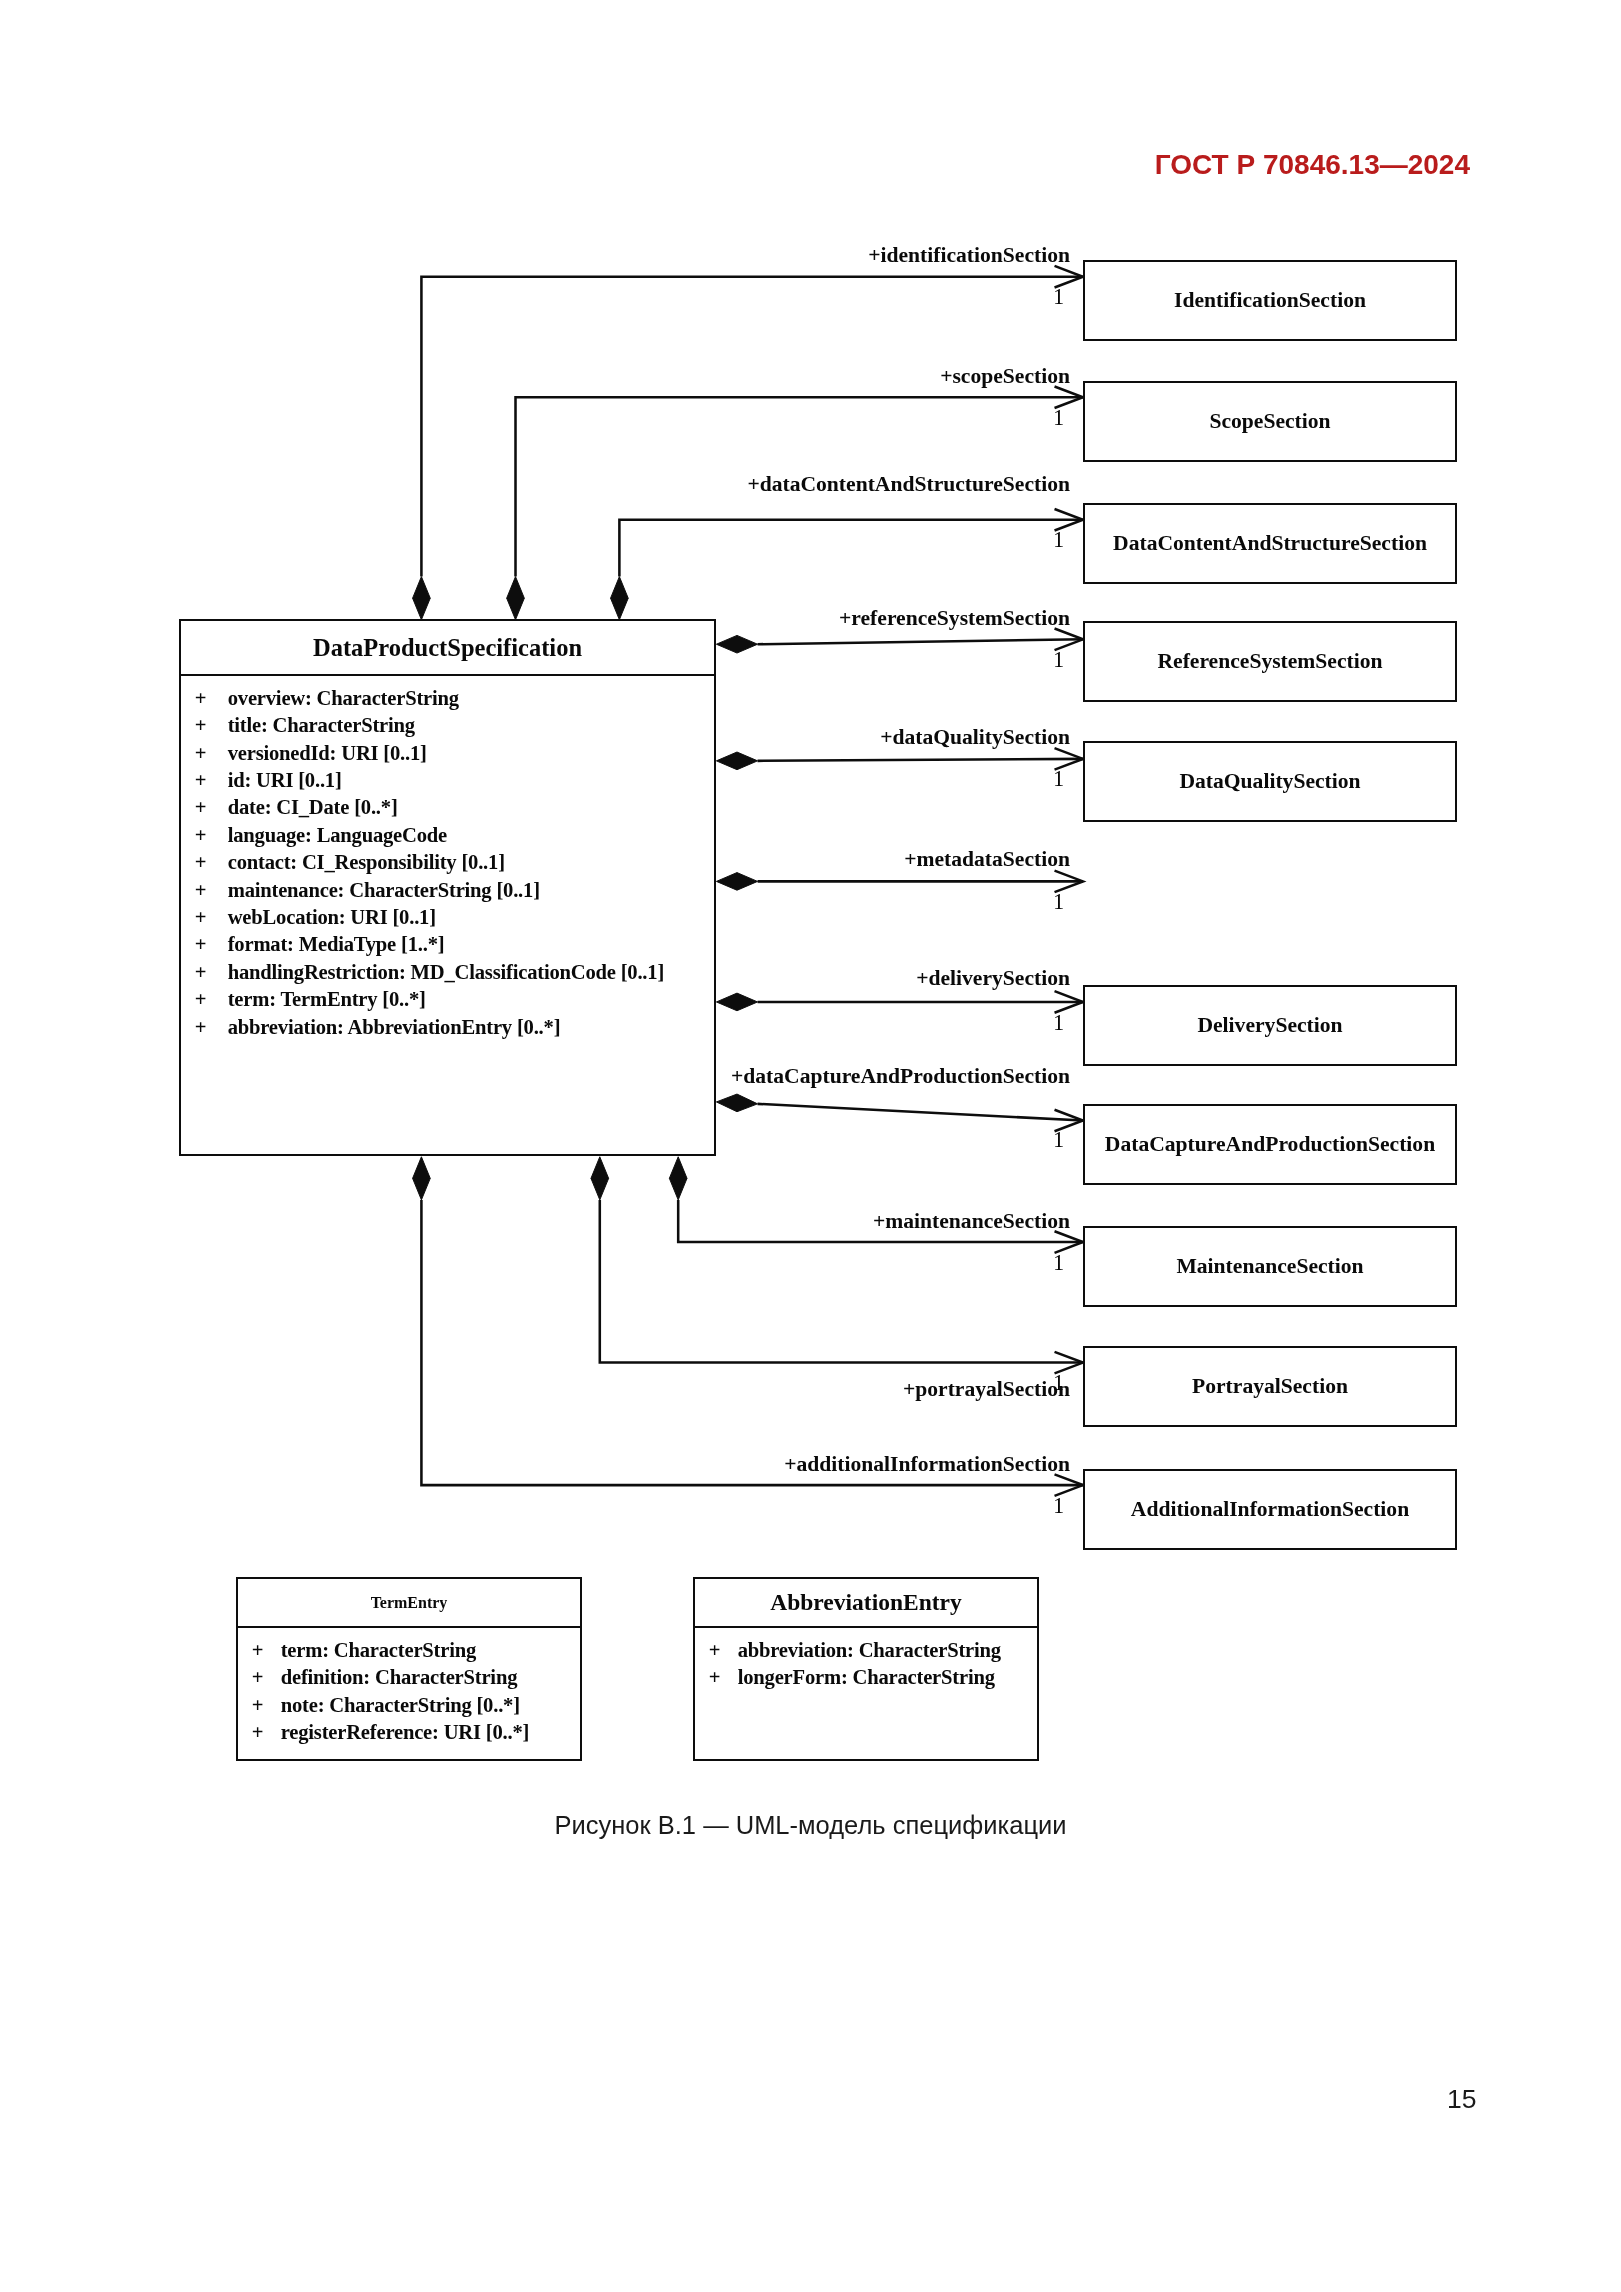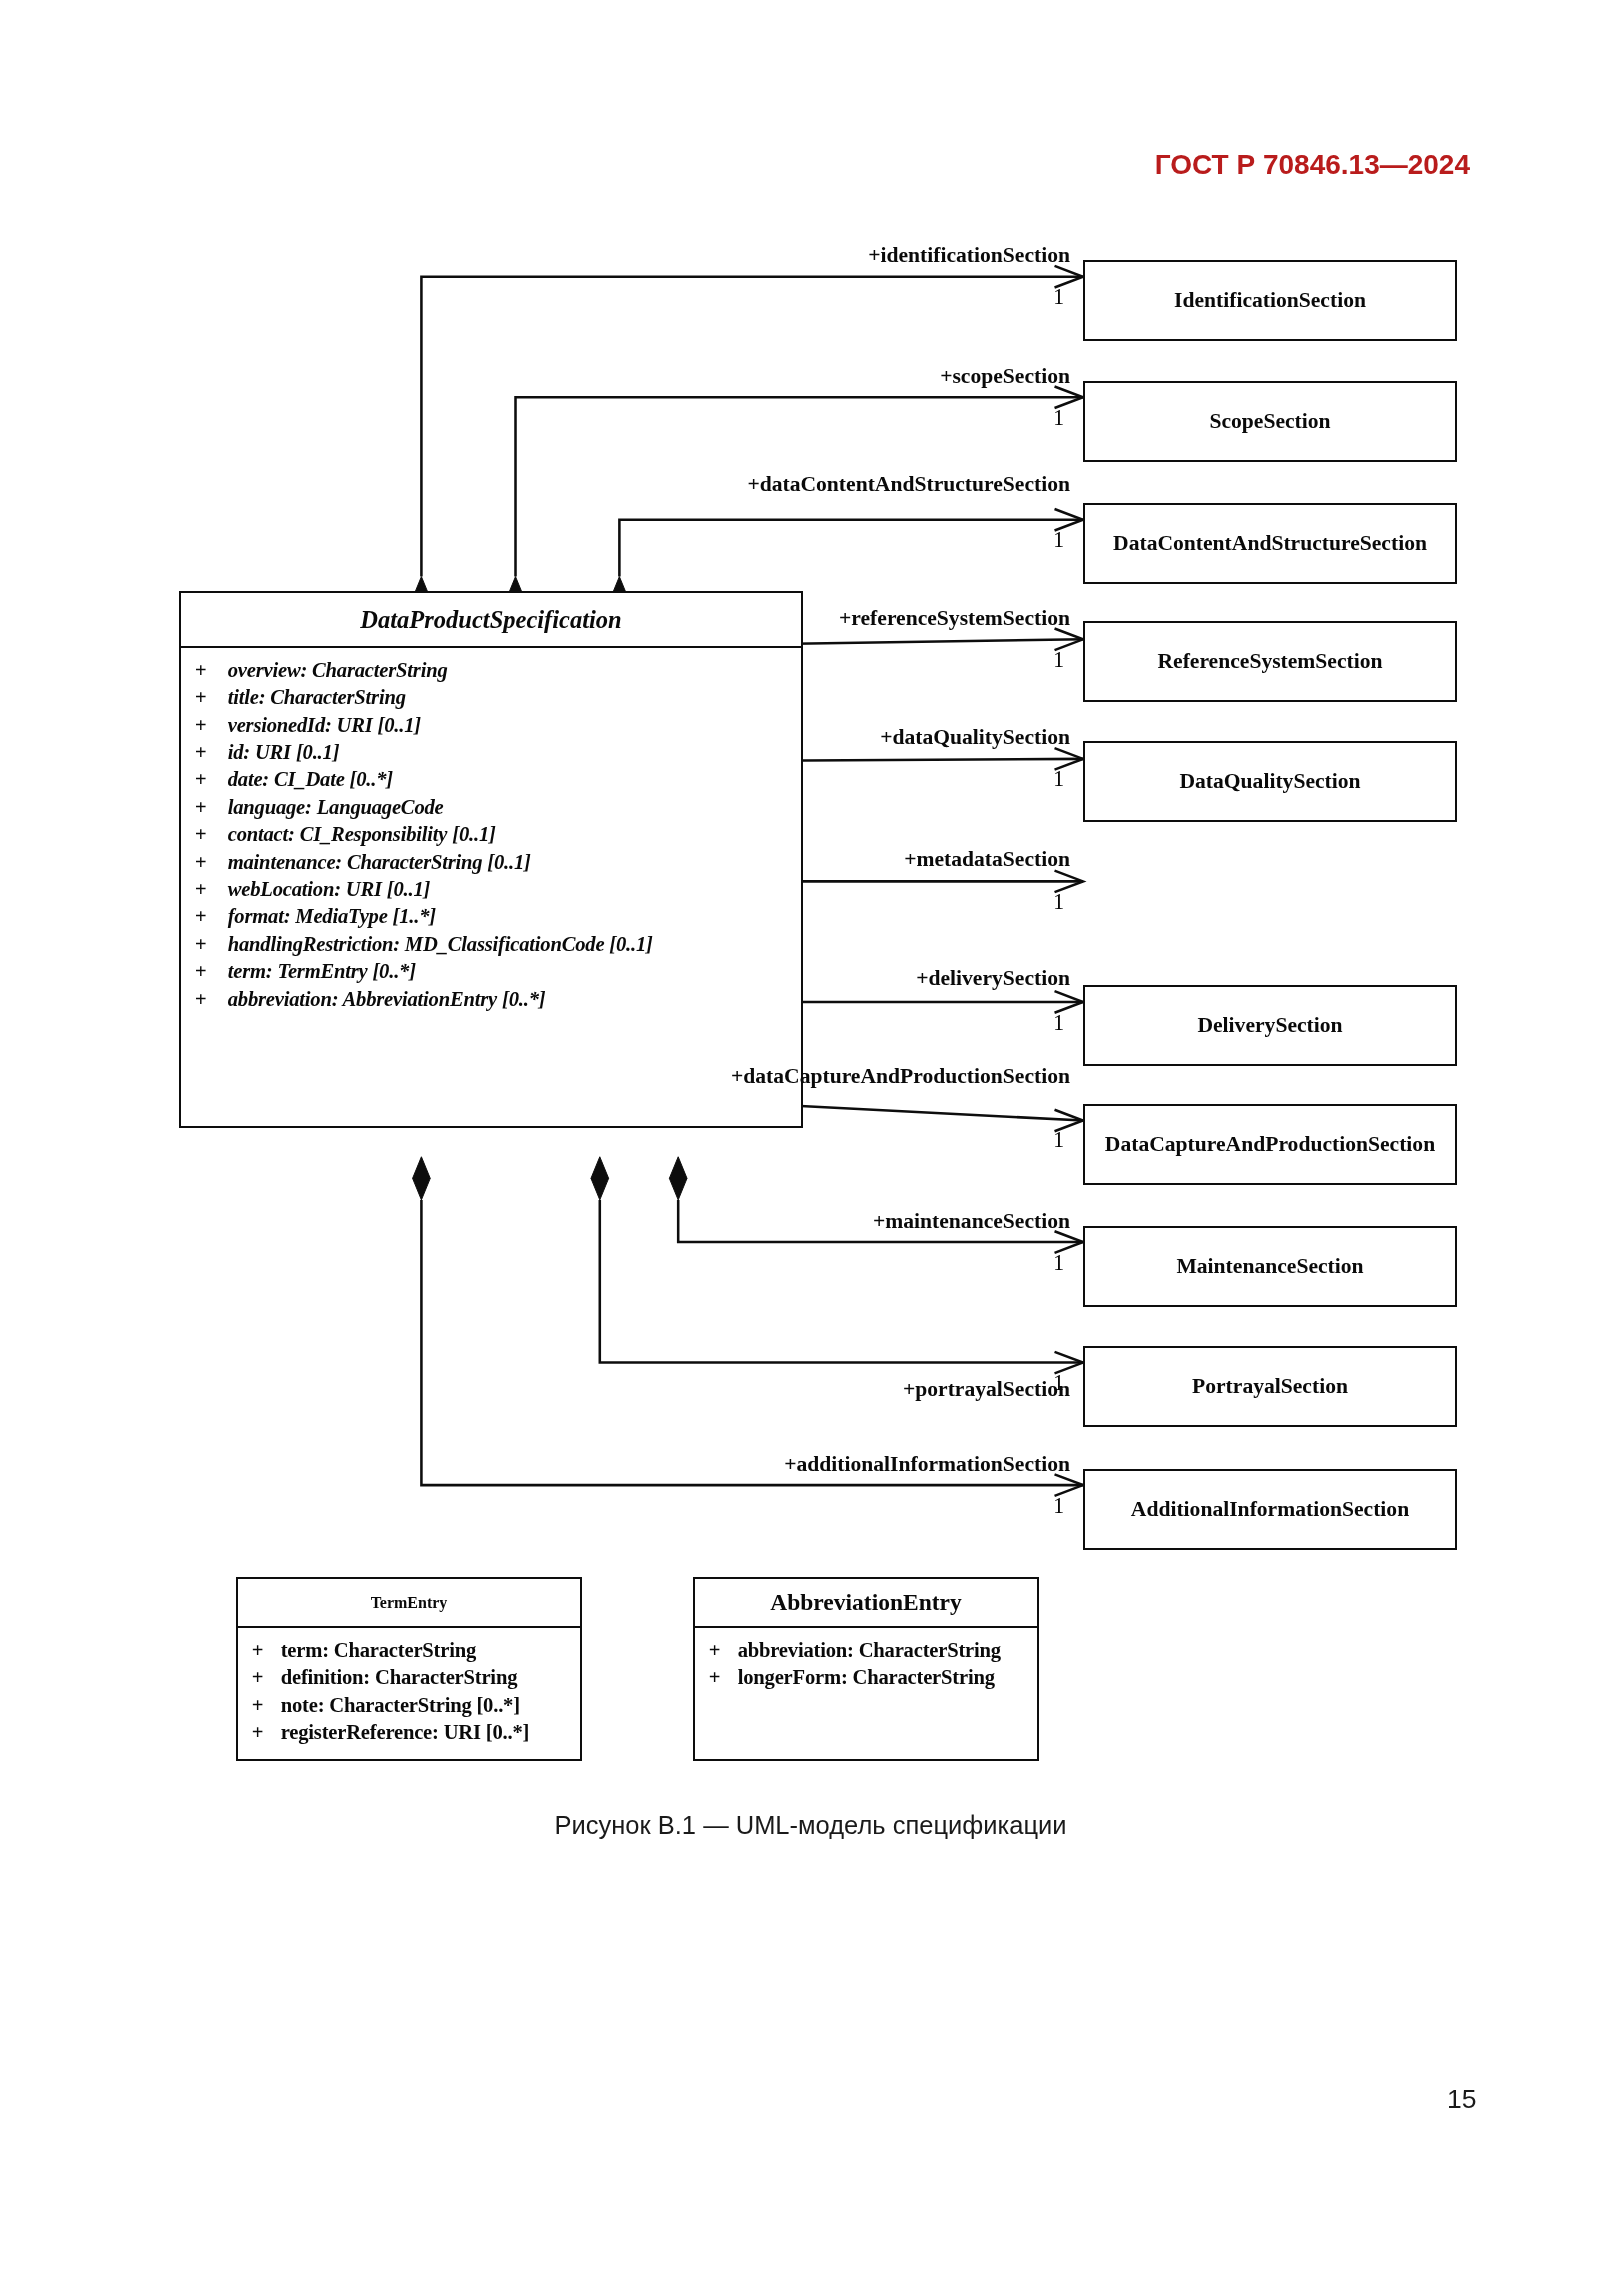--- a/index.html
+++ b/index.html
@@ -24,21 +24,21 @@
     position:absolute;
     border:2.9px solid #0d0d0d;
     background:#fff;
     box-sizing:border-box;
   }
   .class-title{
     border-bottom:2.9px solid #0d0d0d;
     display:flex;align-items:center;justify-content:center;
     font-weight:bold;
   }
-  .main-class{left:179px;top:591px;width:624px;height:537px;font-style:italic;}
+  .main-class{left:179px;top:619px;width:537px;height:537px;}
   .main-class .class-title{height:53px;font-size:24.5px;}
   .attrs{padding:8.8px 5.9px 0 13.7px;}
   .attr{display:flex;font-weight:bold;font-size:20.6px;line-height:27.4px;letter-spacing:-0.2px;white-space:nowrap;}
   .attr .plus{width:33px;flex:0 0 33px;}
 
   .term-class{left:236px;top:1577px;width:346px;height:184px;}
   .term-class .class-title{height:47px;font-size:16px;}
   .term-class .attr{font-size:20.6px;line-height:27.4px;}
   .term-class .attr .plus{width:29px;flex:0 0 29px;}
 

